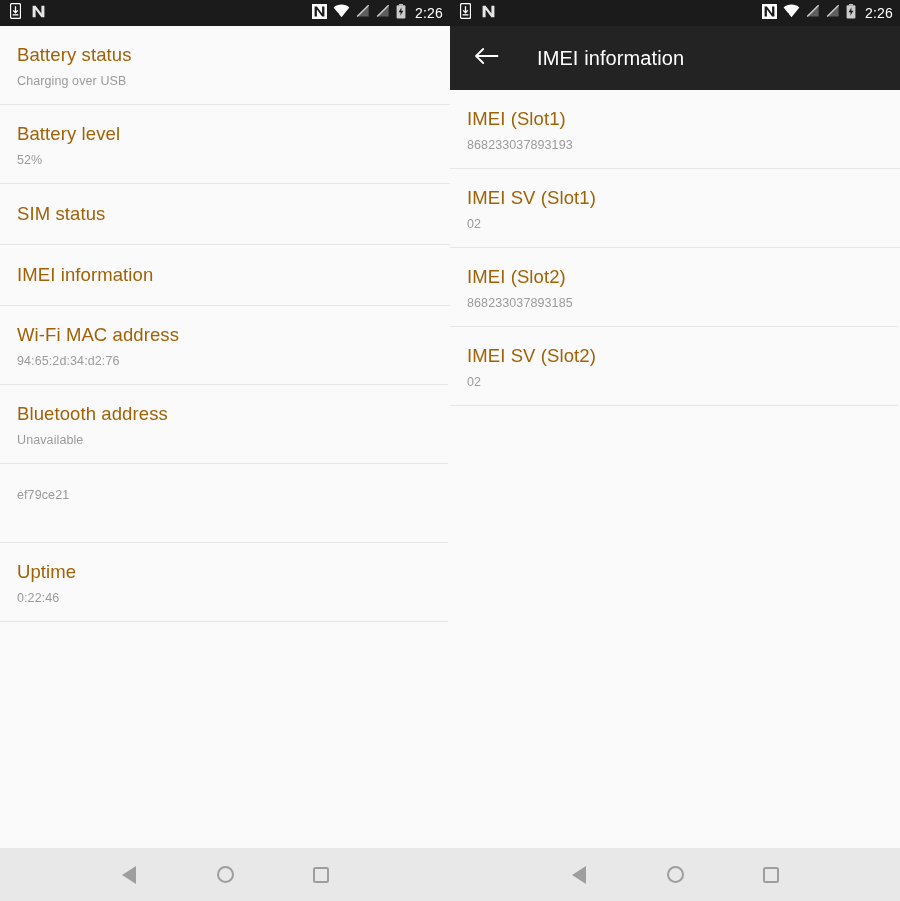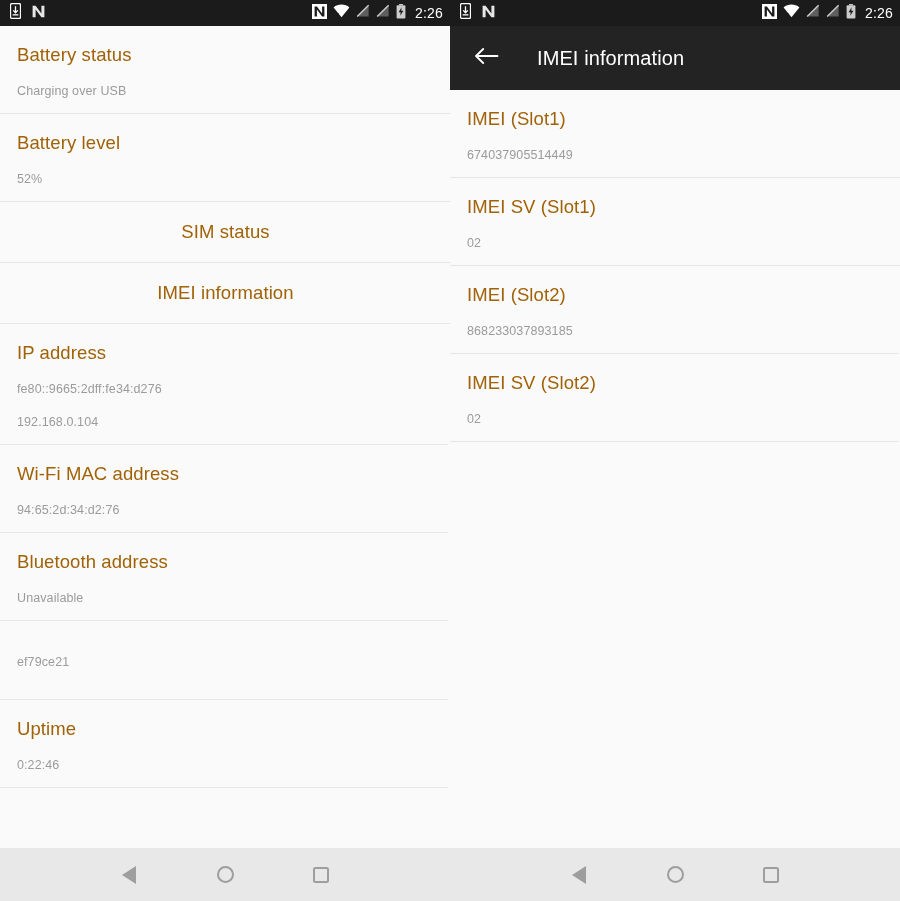--- a/index.html
+++ b/index.html
@@ -52,28 +52,28 @@
 
   
   .list { flex: 1 1 auto; background: #fafafa; overflow: hidden; }
   .row {
     position: relative;
     padding: 17px 16px 14px 17px;
     background: #fafafa;
     cursor: pointer;
   }
   .row.two-line { min-height: 79px; }
-  .row.one-line { min-height: 61px; padding-top: 18px; padding-bottom: 18px; text-align: center; }
+  .row.one-line { min-height: 61px; padding-top: 18px; padding-bottom: 18px; }
   .row-title {
     font-size: 18.5px; color: #a16207; font-weight: 400;
     line-height: 24px; letter-spacing: .1px;
   }
   .row-sub {
     font-size: 12.5px; color: #9b9b9b; line-height: 17px;
-    margin-top: 16px; letter-spacing: .1px;
+    margin-top: 6px; letter-spacing: .1px;
   }
   .divider {
     position: absolute; left: 0; bottom: 0;
     height: 1px; background: #e6e6e6;
   }
   .divider.full  { right: 0; }
   .divider.inset { right: 2px; }
 
   
   .nav-bar {
@@ -177,26 +177,20 @@
       <div class="row one-line">
         <div class="row-title">SIM status</div>
         <div class="divider full"></div>
       </div>
 
       <div class="row one-line">
         <div class="row-title">IMEI information</div>
         <div class="divider full"></div>
       </div>
 
-      <div class="row two-line">
-        <div class="row-title">IP address</div>
-        <div class="row-sub">fe80::9665:2dff:fe34:d276</div>
-        <div class="row-sub">192.168.0.104</div>
-        <div class="divider inset"></div>
-      </div>
 
       <div class="row two-line">
         <div class="row-title">Wi-Fi MAC address</div>
         <div class="row-sub">94:65:2d:34:d2:76</div>
         <div class="divider inset"></div>
       </div>
 
       <div class="row two-line">
         <div class="row-title">Bluetooth address</div>
         <div class="row-sub">Unavailable</div>
@@ -291,21 +285,21 @@
             </svg>
         </span>
       </div>
       <div class="app-title">IMEI information</div>
     </div>
 
     <div class="list">
 
       <div class="row two-line">
         <div class="row-title">IMEI (Slot1)</div>
-        <div class="row-sub">674037905514449</div>
+        <div class="row-sub">868233037893193</div>
         <div class="divider full"></div>
       </div>
 
       <div class="row two-line">
         <div class="row-title">IMEI SV (Slot1)</div>
         <div class="row-sub">02</div>
         <div class="divider full"></div>
       </div>
 
       <div class="row two-line">

